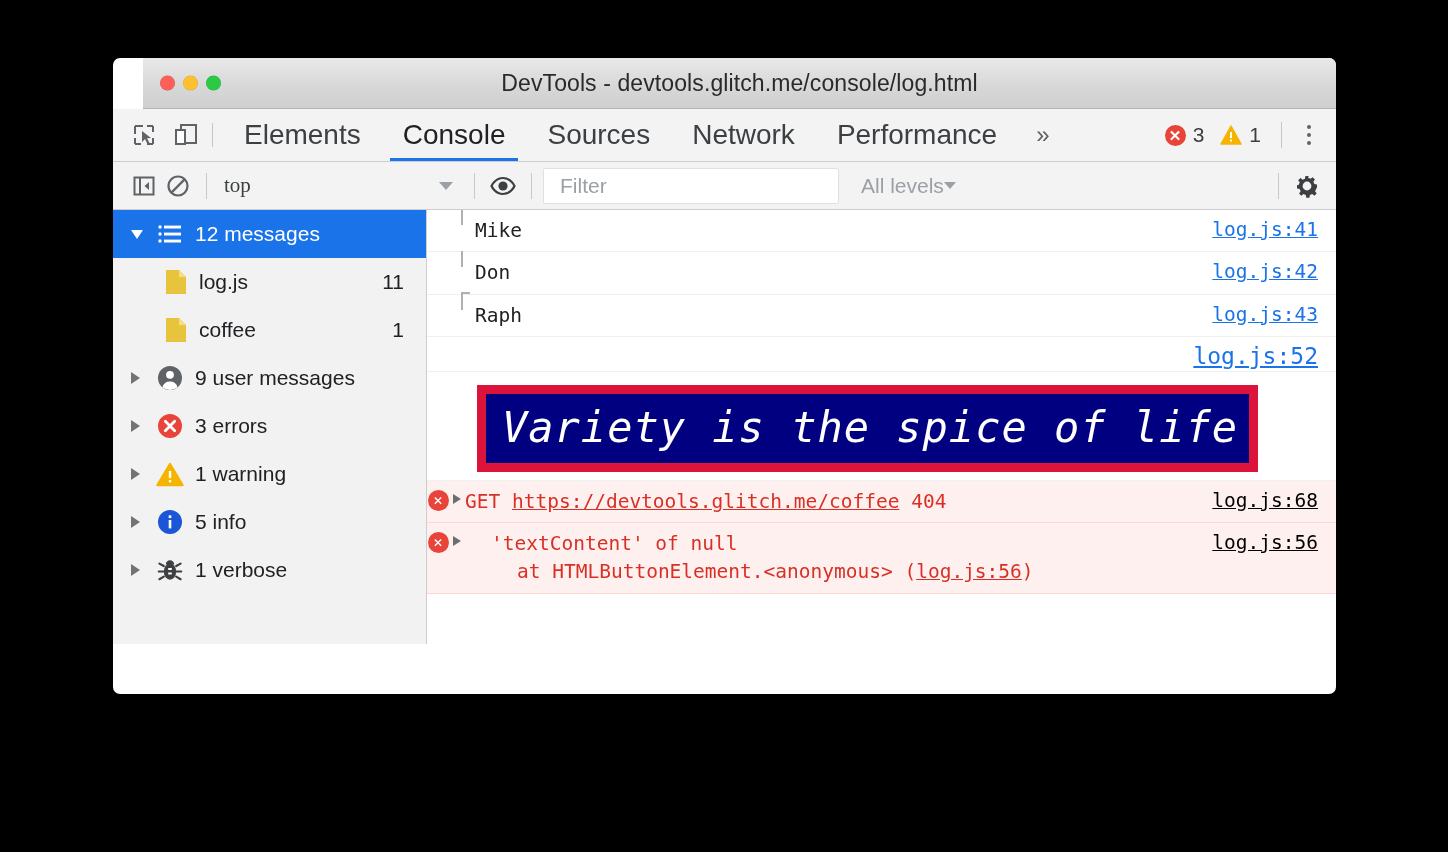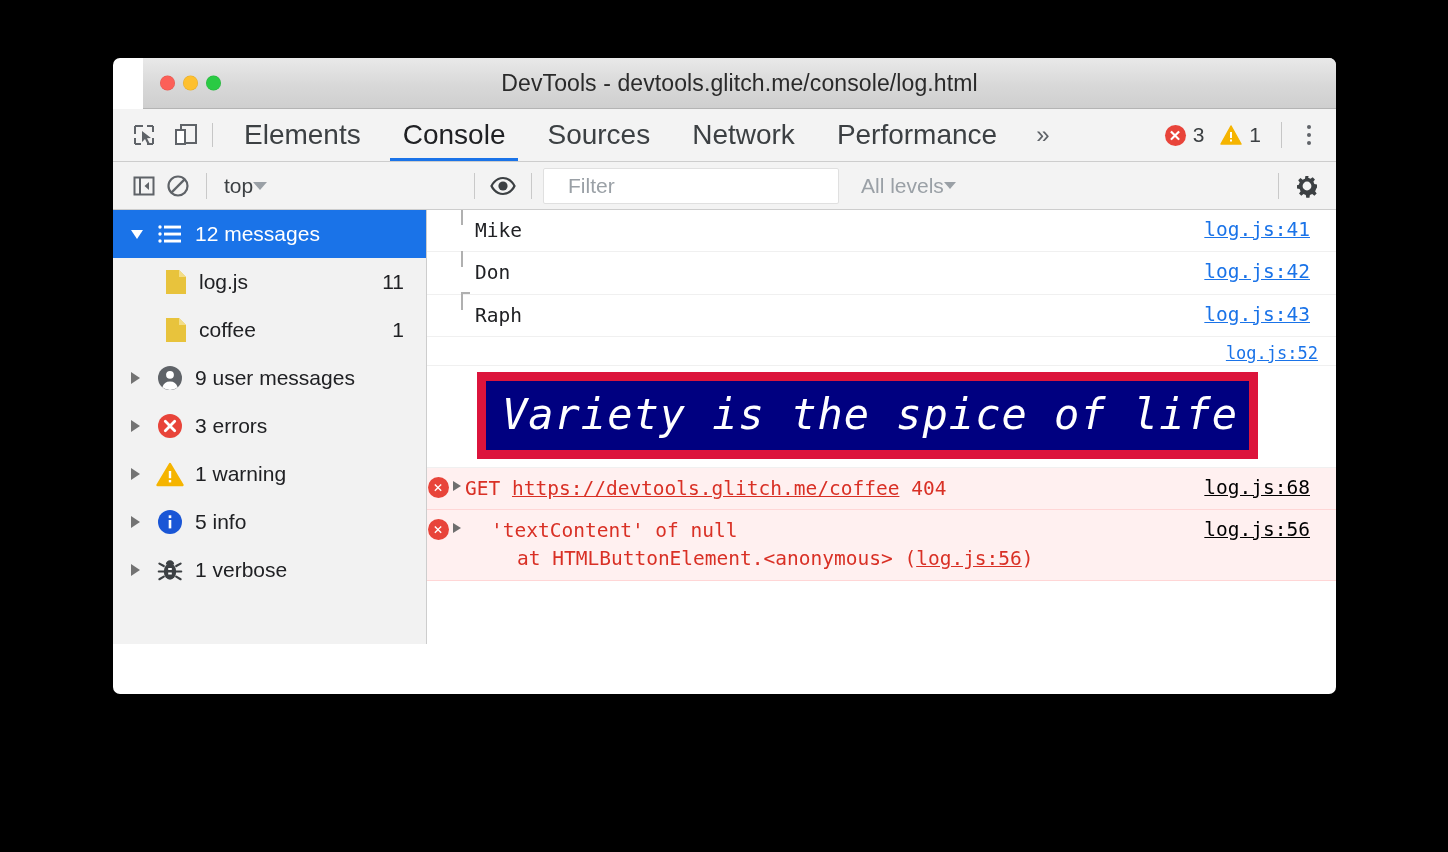--- a/index.html
+++ b/index.html
@@ -77,29 +77,29 @@
   .filterbar {
     height: 48px;
     background: #f3f3f3;
     border-bottom: 1px solid #cdcdcd;
     display: flex; align-items: center;
     padding-left: 14px;
   }
   .fb-ico { width: 34px; height: 34px; display: flex; align-items: center; justify-content: center; cursor: pointer; }
   .fb-sep { width: 1px; height: 26px; background: #c9c9c9; margin: 0 11px; }
   .ctx-select {
-    display: flex; align-items: center; 
+    display: flex; align-items: center; justify-content: space-between;
     width: 245px; height: 34px; padding: 0 10px 0 6px;
-    font-size: 21px; color: #3c4043; cursor: pointer;
+    font-size: 21px; color: #3c4043; cursor: pointer; font-family: Liberation Serif, serif;
   }
   .caret { width: 0; height: 0; border-left: 7px solid transparent; border-right: 7px solid transparent; border-top: 8px solid #9aa0a6; }
   .filter-input {
     width: 296px; height: 36px; background: #fff;
     border: 1px solid #e0e0e0; border-radius: 2px;
-    font-size: 21px; color: #3c4043; padding: 0 24px;
+    font-size: 21px; color: #3c4043; padding: 0 16px;
     font-family: "Liberation Sans", sans-serif; outline: none;
   }
   .filter-input::placeholder { color: #9aa0a6; }
   .levels {
     display: flex; align-items: center; 
     height: 34px; padding: 0 12px; margin-left: 10px;
     font-size: 21px; color: #9aa0a6; cursor: pointer; white-space: nowrap;
   }
   .levels .caret { border-top-color: #9aa0a6; border-left-width: 6px; border-right-width: 6px; border-top-width: 7px; }
   .fb-right { margin-left: auto; display: flex; align-items: center; padding-right: 12px; }
@@ -134,21 +134,21 @@
 
   
   .console { flex: 1; background: #fff; position: relative; overflow: hidden; }
   .msg {
     position: relative;
     display: flex; align-items: flex-start;
     border-bottom: 1px solid #f0f0f0;
     font-family: "DejaVu Sans Mono", monospace;
     font-size: 19.5px;
     min-height: 38px;
-    padding: 7px 8px 6px 0;
+    padding: 7px 0 6px 0;
   }
   .msg .gutter { width: 22px; flex: 0 0 22px; display: flex; align-items: flex-start; justify-content: center; padding-top: 2px; }
   .msg .grpline { width: 26px; flex: 0 0 26px; position: relative; }
   .msg .grpline::before {
     content: ""; position: absolute; left: 12px; top: -8px; bottom: -8px; width: 2px; background: #b0b0b0;
   }
   .msg.grp-last .grpline::after {
     content: ""; position: absolute; left: 12px; bottom: 8px; width: 9px; height: 2px; background: #b0b0b0;
   }
   .msg .text { flex: 1; color: #202124; padding-right: 10px; line-height: 1.45; }
@@ -168,33 +168,34 @@
     font-size: 15px; font-weight: bold; display: flex; align-items: center; justify-content: center; line-height: 1;
   }
   .disc { width: 16px; flex: 0 0 16px; display: flex; align-items: flex-start; justify-content: center; padding-top: 6px; }
   .disc::before { content: ""; border-left: 8px solid #6e6e6e; border-top: 5.5px solid transparent; border-bottom: 5.5px solid transparent; }
   .errline2 { padding-left: 26px; }
   .errline3 { padding-left: 52px; }
   .inline-link { color: inherit; text-decoration: underline; }
 
   .banner-row { background: #fff; border-bottom: 1px solid #f0f0f0; padding: 0; }
   .banner-srcrow { display: flex; justify-content: flex-end; padding: 6px 18px 2px 0; border-bottom: 1px solid #f0f0f0; }
-  .banner-srcrow .src { color: #1a73e8; text-decoration: underline; font-family: "DejaVu Sans Mono", monospace; font-size: 17px; cursor: pointer; }
+  .banner-srcrow .src { color: #1a73e8; text-decoration: underline; font-family: "DejaVu Sans Mono", monospace; font-size: 23px; cursor: pointer; }
   .banner-wrap { padding: 6px 78px 8px 50px; background: #fff; }
   .banner {
     background: #000080;
     border: 9px solid #dc143c;
     color: #fff;
     font-family: "DejaVu Sans Mono", monospace;
     font-style: italic;
     font-size: 42px;
     letter-spacing: 1px;
     padding: 10px 0 12px 16px;
     line-height: 1.12;
     white-space: nowrap;
+    margin-top: 7px;
   }
 </style>
 </head>
 <body>
 
 <div id="stage">
   <div class="window">
 
     <div class="titlebar">
       <div class="lights">

